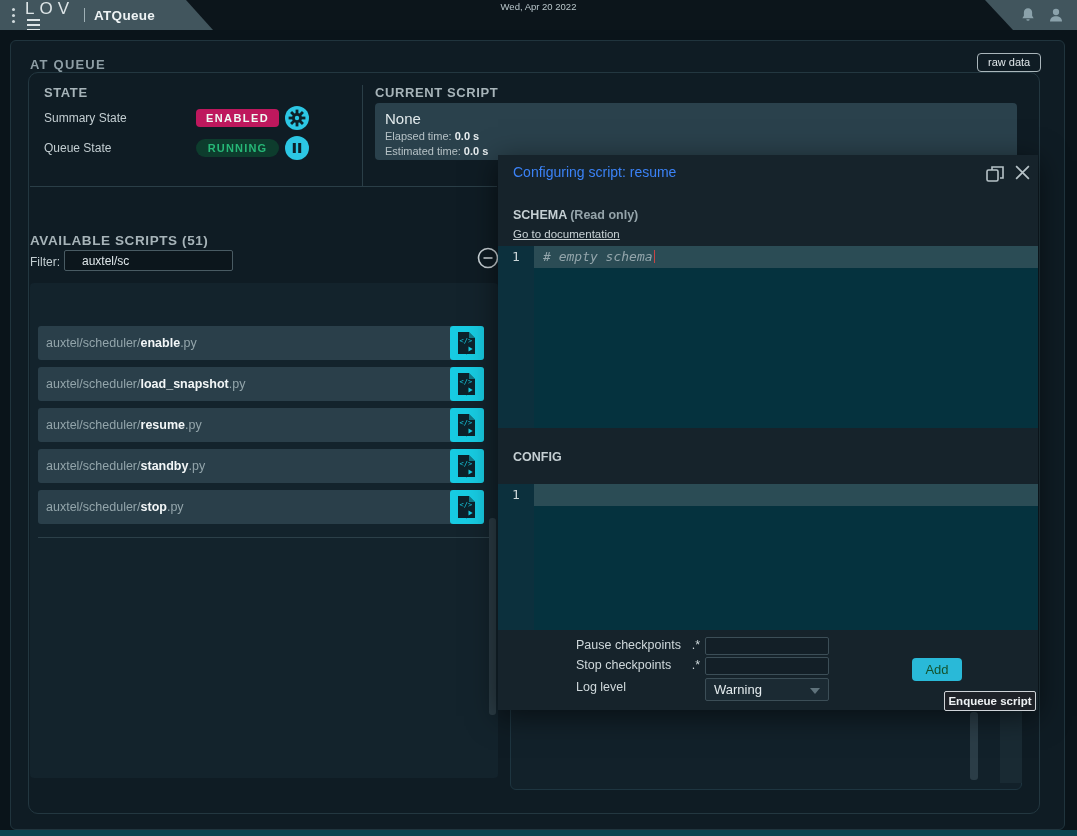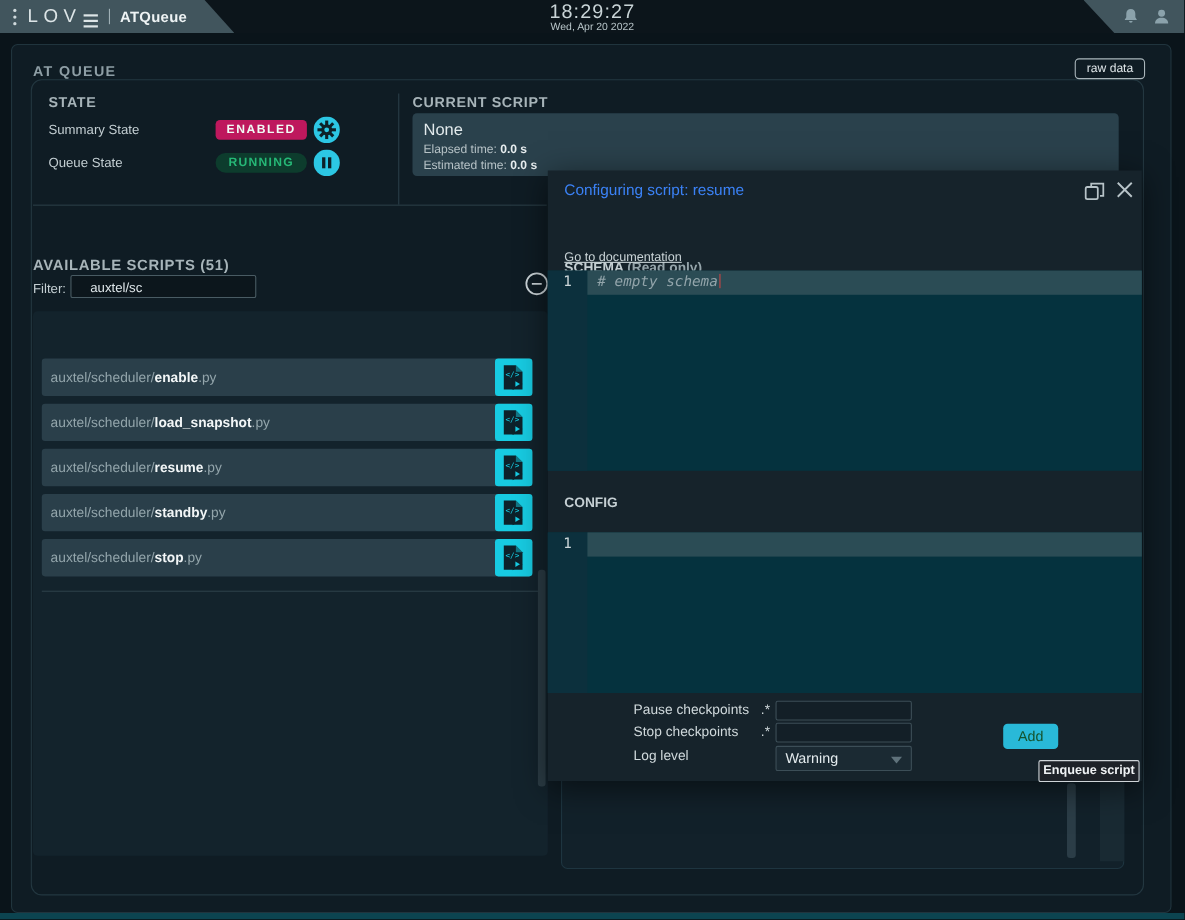--- a/index.html
+++ b/index.html
@@ -8,21 +8,21 @@
   .abs { position:absolute; }
 
   
   .topbar { position:absolute; left:0; top:0; width:1077px; height:30px; background:#0c151b; }
   .topbar-left { position:absolute; left:0; top:0; width:213px; height:30px; background:#41555d;
     clip-path:polygon(0 0,186px 0,213px 100%,0 100%); display:flex; align-items:center; }
   .topbar-right { position:absolute; right:0; top:0; width:92px; height:30px; background:#41555d;
     clip-path:polygon(0 0,100% 0,100% 100%,28px 100%); display:flex; align-items:center; justify-content:flex-end; gap:10px; padding-right:12px; }
   .dots { display:flex; flex-direction:column; gap:3px; margin:0 10px 0 12px; }
   .dots i { width:3px; height:3px; border-radius:50%; background:#cfd9dc; }
-  .logo { font-size:17px; font-weight:300; letter-spacing:5px; color:#dde5e7; display:flex; align-items:flex-end; }
+  .logo { font-size:17px; font-weight:300; letter-spacing:5px; color:#dde5e7; display:flex; align-items:flex-start;flex-direction:column; }
   .logo-e { display:inline-flex; flex-direction:column; gap:3px; margin-left:2px; }
   .logo-e i { width:13px; height:2px; background:#dde5e7; }
   .logo-sep { width:1px; height:14px; background:#9fb0b6; margin:0 9px 0 10px; }
   .app-name { font-size:13.5px; font-weight:bold; color:#eef3f4; letter-spacing:.3px; }
   .clock { position:absolute; left:0; right:0; top:1px; text-align:center; pointer-events:none; }
   .clock-time { font-size:18px; color:#c9d4d7; letter-spacing:1px; line-height:18px; }
   .clock-date { font-size:9.5px; color:#b9c6ca; line-height:11px; }
   .topbar-icon { width:18px; height:18px; }
 
   
@@ -74,21 +74,21 @@
   .script-row .txt b { color:#f2f6f7; font-weight:bold; }
   .launch-btn { position:absolute; right:0; top:0; width:34px; height:34px; background:#17cbe2; border:none; border-radius:3px;
     display:flex; align-items:center; justify-content:center; cursor:pointer; }
   .scroll-thumb { position:absolute; left:459px; top:235px; width:7px; height:197px; background:#2b3c45; border-radius:3px; }
 
   
   .modal { position:absolute; left:498px; top:155px; width:540px; height:555px; background:#16232b; box-shadow:0 6px 28px rgba(0,0,0,.55); z-index:5; }
   .modal-title { position:absolute; left:15px; top:9px; font-size:14px; color:#3b82f6; }
   .modal-icon-btn { position:absolute; top:9px; width:22px; height:20px; background:transparent; border:none; padding:0; cursor:pointer; }
   .popout-btn { left:486px; } .close-btn { left:513px; }
-  .schema-title { position:absolute; left:15px; top:53px; font-size:12.5px; font-weight:bold; color:#c5cfd3;margin-top:28px; }
+  .schema-title { position:absolute; left:15px; top:53px; font-size:12.5px; font-weight:bold; color:#c5cfd3; }
   .schema-title .ro { color:#95a4aa; }
   .doc-link { position:absolute; left:15px; top:73px; font-size:11.5px; color:#c9d3d6; text-decoration:underline; cursor:pointer; }
   .editor { position:absolute; left:0; width:540px; background:#05323e; font-family:"DejaVu Sans Mono",monospace; }
   .editor-schema { top:91px; height:182px; }
   .editor-config { top:329px; height:146px; }
   .gutter { position:absolute; left:0; top:0; width:36px; height:100%; background:#0c303d; }
   .active-line { position:absolute; left:36px; top:0; width:504px; height:22px; background:#2b4c55; }
   .line-no { position:absolute; left:0; top:3px; width:36px; text-align:center; font-size:13px; color:#ccd6d9; }
   .code-text { position:absolute; left:45px; top:3px; font-size:13px; font-style:italic; color:#93a5ab; }
   .caret { display:inline-block; width:1px; height:13px; background:#c94444; margin-left:1px; vertical-align:-2px; }
@@ -133,21 +133,20 @@
         <span class="logo-e">
             <i></i>
             <i></i>
             <i></i>
           </span>
       </span>
       <span class="logo-sep"></span>
       <span class="app-name">ATQueue</span>
     </div>
     <div class="clock">
-      <div class="clock-time">18:29:27</div>
       <div class="clock-date">Wed, Apr 20 2022</div>
     </div>
     <div class="topbar-right">
       <svg class="topbar-icon" viewBox="0 0 24 24" fill="#8ba2ab">
         <path d="M12 3c-3.3 0-5.5 2.4-5.5 5.8V13l-2 3.2h15L17.5 13V8.8C17.5 5.4 15.3 3 12 3z"></path>
         <path d="M9.8 17.5a2.2 2.2 0 0 0 4.4 0z"></path>
       </svg>
       <svg class="topbar-icon" viewBox="0 0 24 24" fill="#8ba2ab">
         <circle cx="12" cy="8" r="4.2"></circle>
         <path d="M4 20.5c0-4.6 3.6-7 8-7s8 2.4 8 7z"></path>

